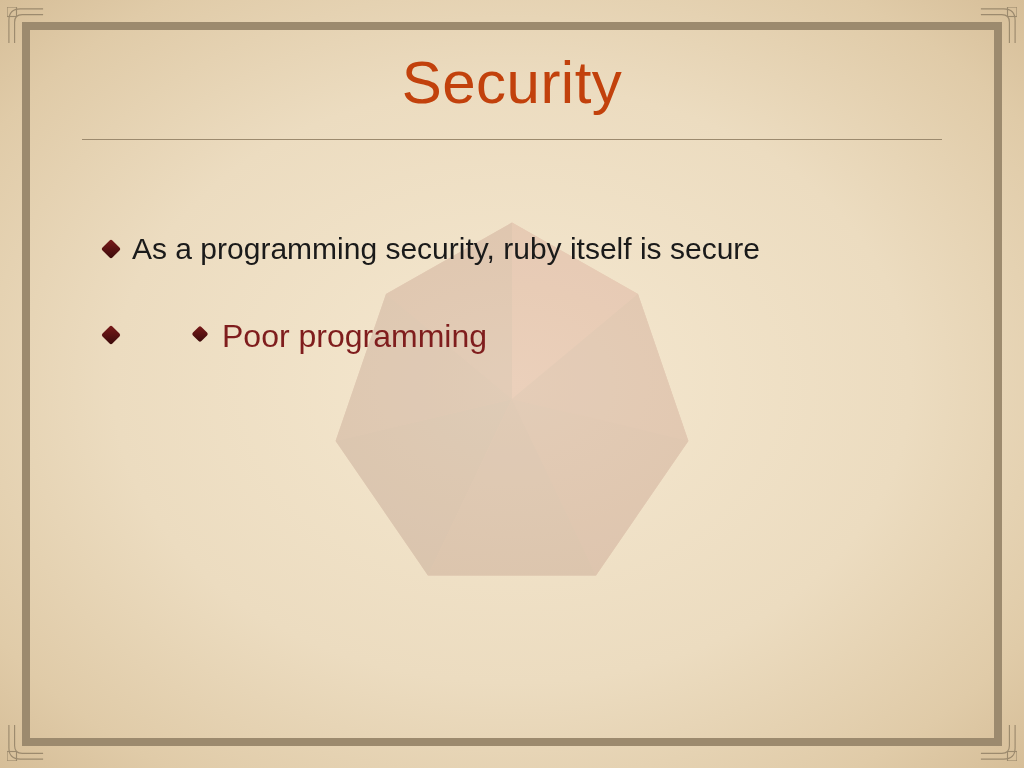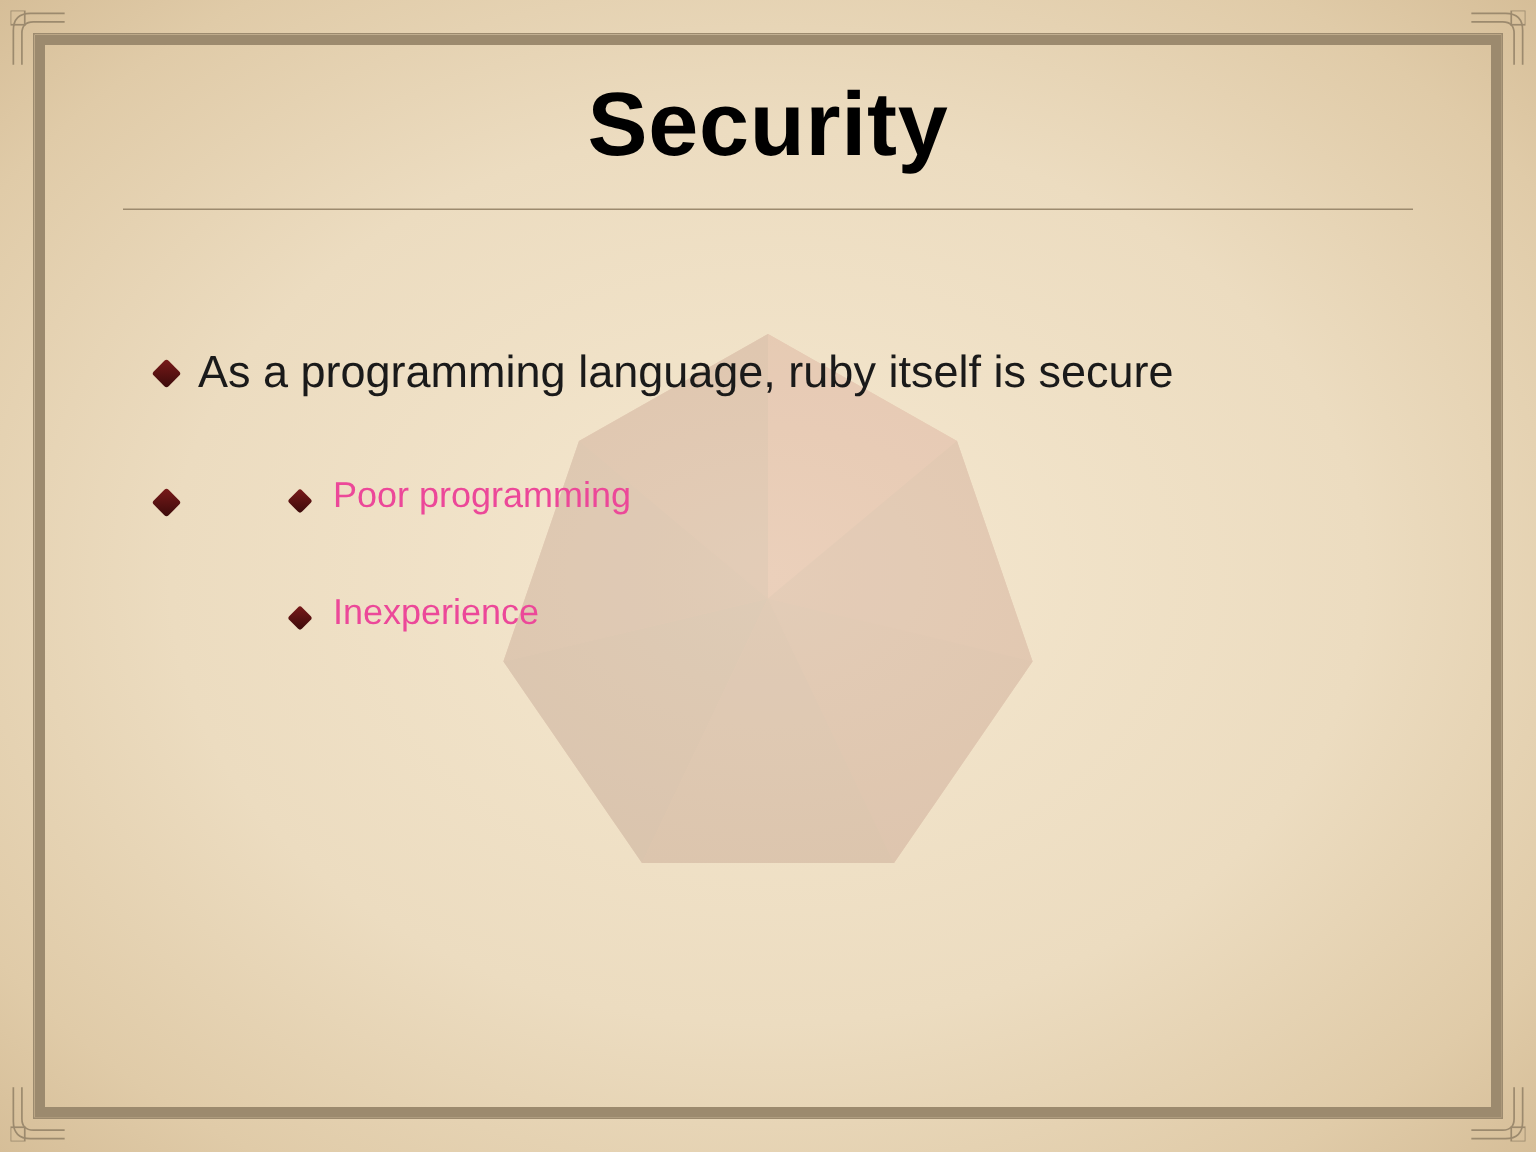--- a/index.html
+++ b/index.html
@@ -42,22 +42,22 @@
     padding: 26px 60px 40px 60px;
   }
   .title-wrap {
     text-align: center;
     padding-bottom: 22px;
     border-bottom: 1px solid #9c8a6e;
     margin-bottom: 90px;
   }
   h1.title {
     font-size: 60px;
-    font-weight: 700;
-    color: #000000;
+    font-weight: 400;
+    color: #c2410c;
     letter-spacing: 0.5px;
   }
   ul.bullets {
     list-style: none;
     padding-left: 22px;
   }
   ul.bullets > li {
     position: relative;
     font-size: 30px;
     line-height: 1.25;
@@ -74,23 +74,23 @@
     transform: rotate(45deg);
     border-radius: 2px;
   }
   ul.sub {
     list-style: none;
     margin-top: 48px;
     padding-left: 62px;
   }
   ul.sub > li {
     position: relative;
-    font-size: 24px;
+    font-size: 32px;
     line-height: 1.25;
-    color: #ec4899;
+    color: #7f1d1d;
     margin-bottom: 48px;
     padding-left: 28px;
   }
   ul.sub > li::before {
     content: "";
     position: absolute;
     left: 0; top: 12px;
     width: 12px; height: 12px;
     background: linear-gradient(135deg, #7a1a1a 0%, #3a0a0a 100%);
     transform: rotate(45deg);
@@ -137,26 +137,23 @@
       <rect x="0" y="0" width="10" height="10" fill="none" stroke="#9c8a6e" stroke-width="1.2"></rect>
     </svg>
 </div>
 
 <div class="content">
   <div class="title-wrap">
     <h1 class="title">Security</h1>
   </div>
   <ul class="bullets">
     <li>
-      <span>As a programming language, ruby itself is secure</span>
+      <span>As a programming security, ruby itself is secure</span>
     </li>
     <li>
       <ul class="sub">
         <li>
           <span>Poor programming</span>
-        </li>
-        <li>
-          <span>Inexperience</span>
         </li>
       </ul>
     </li>
   </ul>
 </div>
 
 </body></html>

